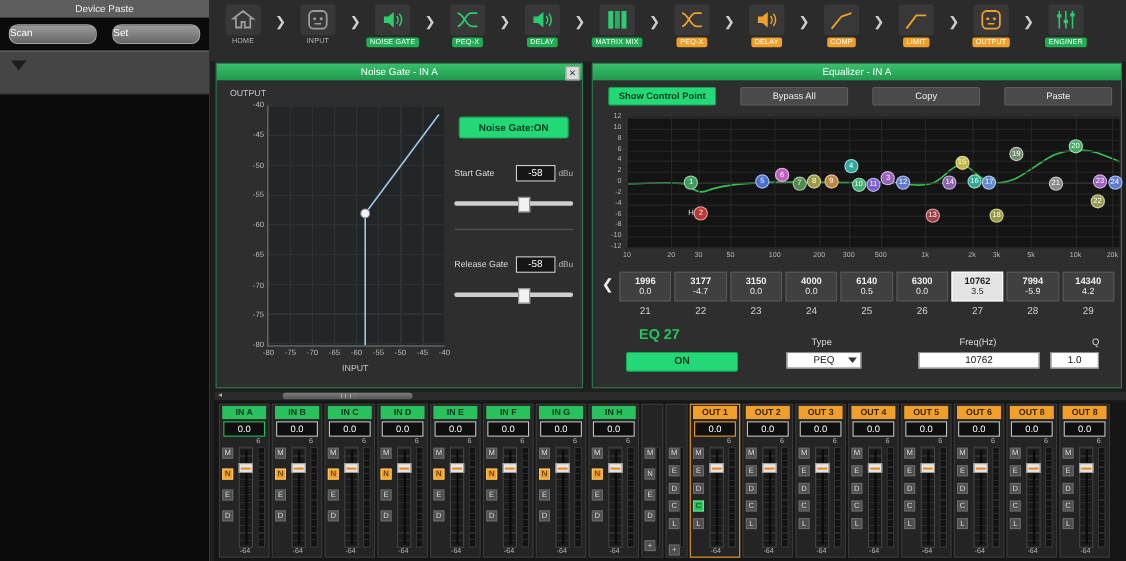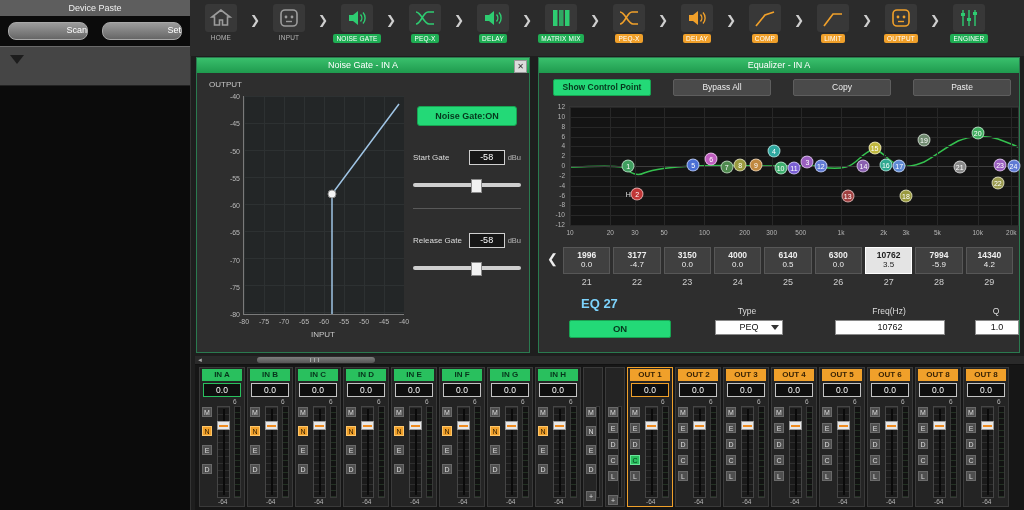--- a/index.html
+++ b/index.html
@@ -4,21 +4,21 @@
 <style>
   html,body{margin:0;padding:0;background:#000;}
   #app{position:relative;width:1024px;height:510px;background:#1e1e1e;overflow:hidden;
        font-family:"Liberation Sans",sans-serif;color:#ddd;}
 
   
   .sidebar{position:absolute;left:0;top:0;width:190px;height:510px;background:#0b0b0b;border-right:1px solid #333;}
   .sb-title{height:16px;background:#5e5e5e;color:#f0f0f0;font-size:9px;text-align:center;line-height:16px;}
   .sb-btnrow{display:flex;gap:14px;padding:6px 8px;}
   .sb-btn{flex:1;height:16px;background:linear-gradient(#9c9c9c,#666);border:1px solid #a8a8a8;border-radius:8px;
-          color:#fff;font-size:9px;text-align:right;line-height:15px;cursor:pointer;}
+          color:#fff;font-size:9px;text-align:left;line-height:15px;cursor:pointer;}
   .sb-panel{height:38px;background:#454545;border-top:1px solid #6a6a6a;border-bottom:1px solid #222;}
   .sb-caret{width:0;height:0;border-left:7px solid transparent;border-right:7px solid transparent;border-top:9px solid #1d1d1d;margin:8px 0 0 10px;}
 
   
   .toolbar{position:absolute;left:190px;top:0;width:834px;height:56px;background:#2b2b2b;display:flex;align-items:flex-start;padding:4px 0 0 4px;box-sizing:border-box;}
   .tb-item{width:54px;display:flex;flex-direction:column;align-items:center;cursor:pointer;}
   .tb-icon{width:32px;height:28px;display:flex;align-items:center;justify-content:center;background:#383838;border-radius:3px;}
   .tb-icon svg{width:24px;height:24px;}
   .color-plain{color:#9c9c9c}.color-green{color:#2ecc71}.color-orange{color:#f0a02a}
   .tb-sep{width:14px;text-align:center;color:#cfcfcf;font-size:12px;padding-top:9px;}
@@ -73,33 +73,33 @@
   .eq-point .pfx{position:absolute;right:12px;top:0;font-size:7px;color:#e0e0e0;}
   .eq-band-arrow{position:absolute;left:8px;top:193px;color:#eee;font-size:13px;cursor:pointer;}
   .eq-bands{position:absolute;left:24px;right:6px;top:189px;display:flex;gap:3px;}
   .eq-band{flex:1;height:27px;background:#404040;border:1px solid #575757;color:#eee;text-align:center;
            padding-top:2px;box-sizing:border-box;cursor:pointer;}
   .eq-band .f{font-size:8.5px;font-weight:bold;}
   .eq-band .g{font-size:8px;}
   .eq-band.selected{background:#e4e4e4;border-color:#fff;color:#1d1d1d;}
   .eq-indices{position:absolute;left:24px;right:6px;top:219px;display:flex;gap:3px;}
   .eq-idx{flex:1;text-align:center;font-size:9px;color:#cfcfcf;}
-  .eq-name{position:absolute;left:42px;top:238px;font-size:13px;font-weight:bold;color:#7dd3fc;}
+  .eq-name{position:absolute;left:42px;top:238px;font-size:13px;font-weight:bold;color:#22c55e;}
   .eq-on{position:absolute;left:30px;top:262px;width:100px;height:16px;background:#23d977;border:1px solid #18a452;
          border-radius:2px;color:#06381d;font-weight:bold;font-size:9.5px;text-align:center;line-height:16px;cursor:pointer;}
   .fld-label{position:absolute;font-size:8.5px;color:#ddd;text-align:center;}
   .fld-box{position:absolute;height:13px;background:#fff;border:1px solid #8a8a8a;color:#111;font-size:9px;
            text-align:center;line-height:13px;cursor:pointer;}
   #lbl-type{left:186px;top:248px;width:44px;}
   #dd-type{left:176px;top:262px;width:66px;}
   .dd-caret{position:absolute;right:3px;top:4px;width:0;height:0;border-left:4px solid transparent;border-right:4px solid transparent;border-top:5px solid #333;}
   #lbl-freq{left:300px;top:248px;width:100px;}
   #box-freq{left:296px;top:262px;width:108px;}
   #lbl-q{left:442px;top:248px;width:30px;}
-  #box-q{left:436px;top:262px;width:42px;}
+  #box-q{left:416px;top:262px;width:42px;}
 
   
   .channels{position:absolute;left:195px;top:356px;width:829px;height:154px;background:#161616;}
   .h-scroll{position:absolute;left:0;top:0;width:829px;height:8px;background:#2a2a2a;border-bottom:1px solid #111;}
   .scroll-arrow{position:absolute;left:2px;top:0;font-size:6px;color:#aaa;line-height:8px;cursor:pointer;}
   .h-thumb{position:absolute;left:62px;top:1px;width:118px;height:6px;background:linear-gradient(#7d7d7d,#565656);border-radius:3px;cursor:pointer;}
   .h-thumb::after{content:"";position:absolute;left:50%;margin-left:-6px;top:1px;bottom:1px;width:12px;
                   background:repeating-linear-gradient(to right,#a8a8a8 0 1px,transparent 1px 4px);}
   .strips{position:absolute;left:4px;top:11px;display:flex;gap:2px;}
   .strip{position:relative;width:46px;height:140px;background:#242424;border:1px solid #3a3a3a;box-sizing:border-box;}

